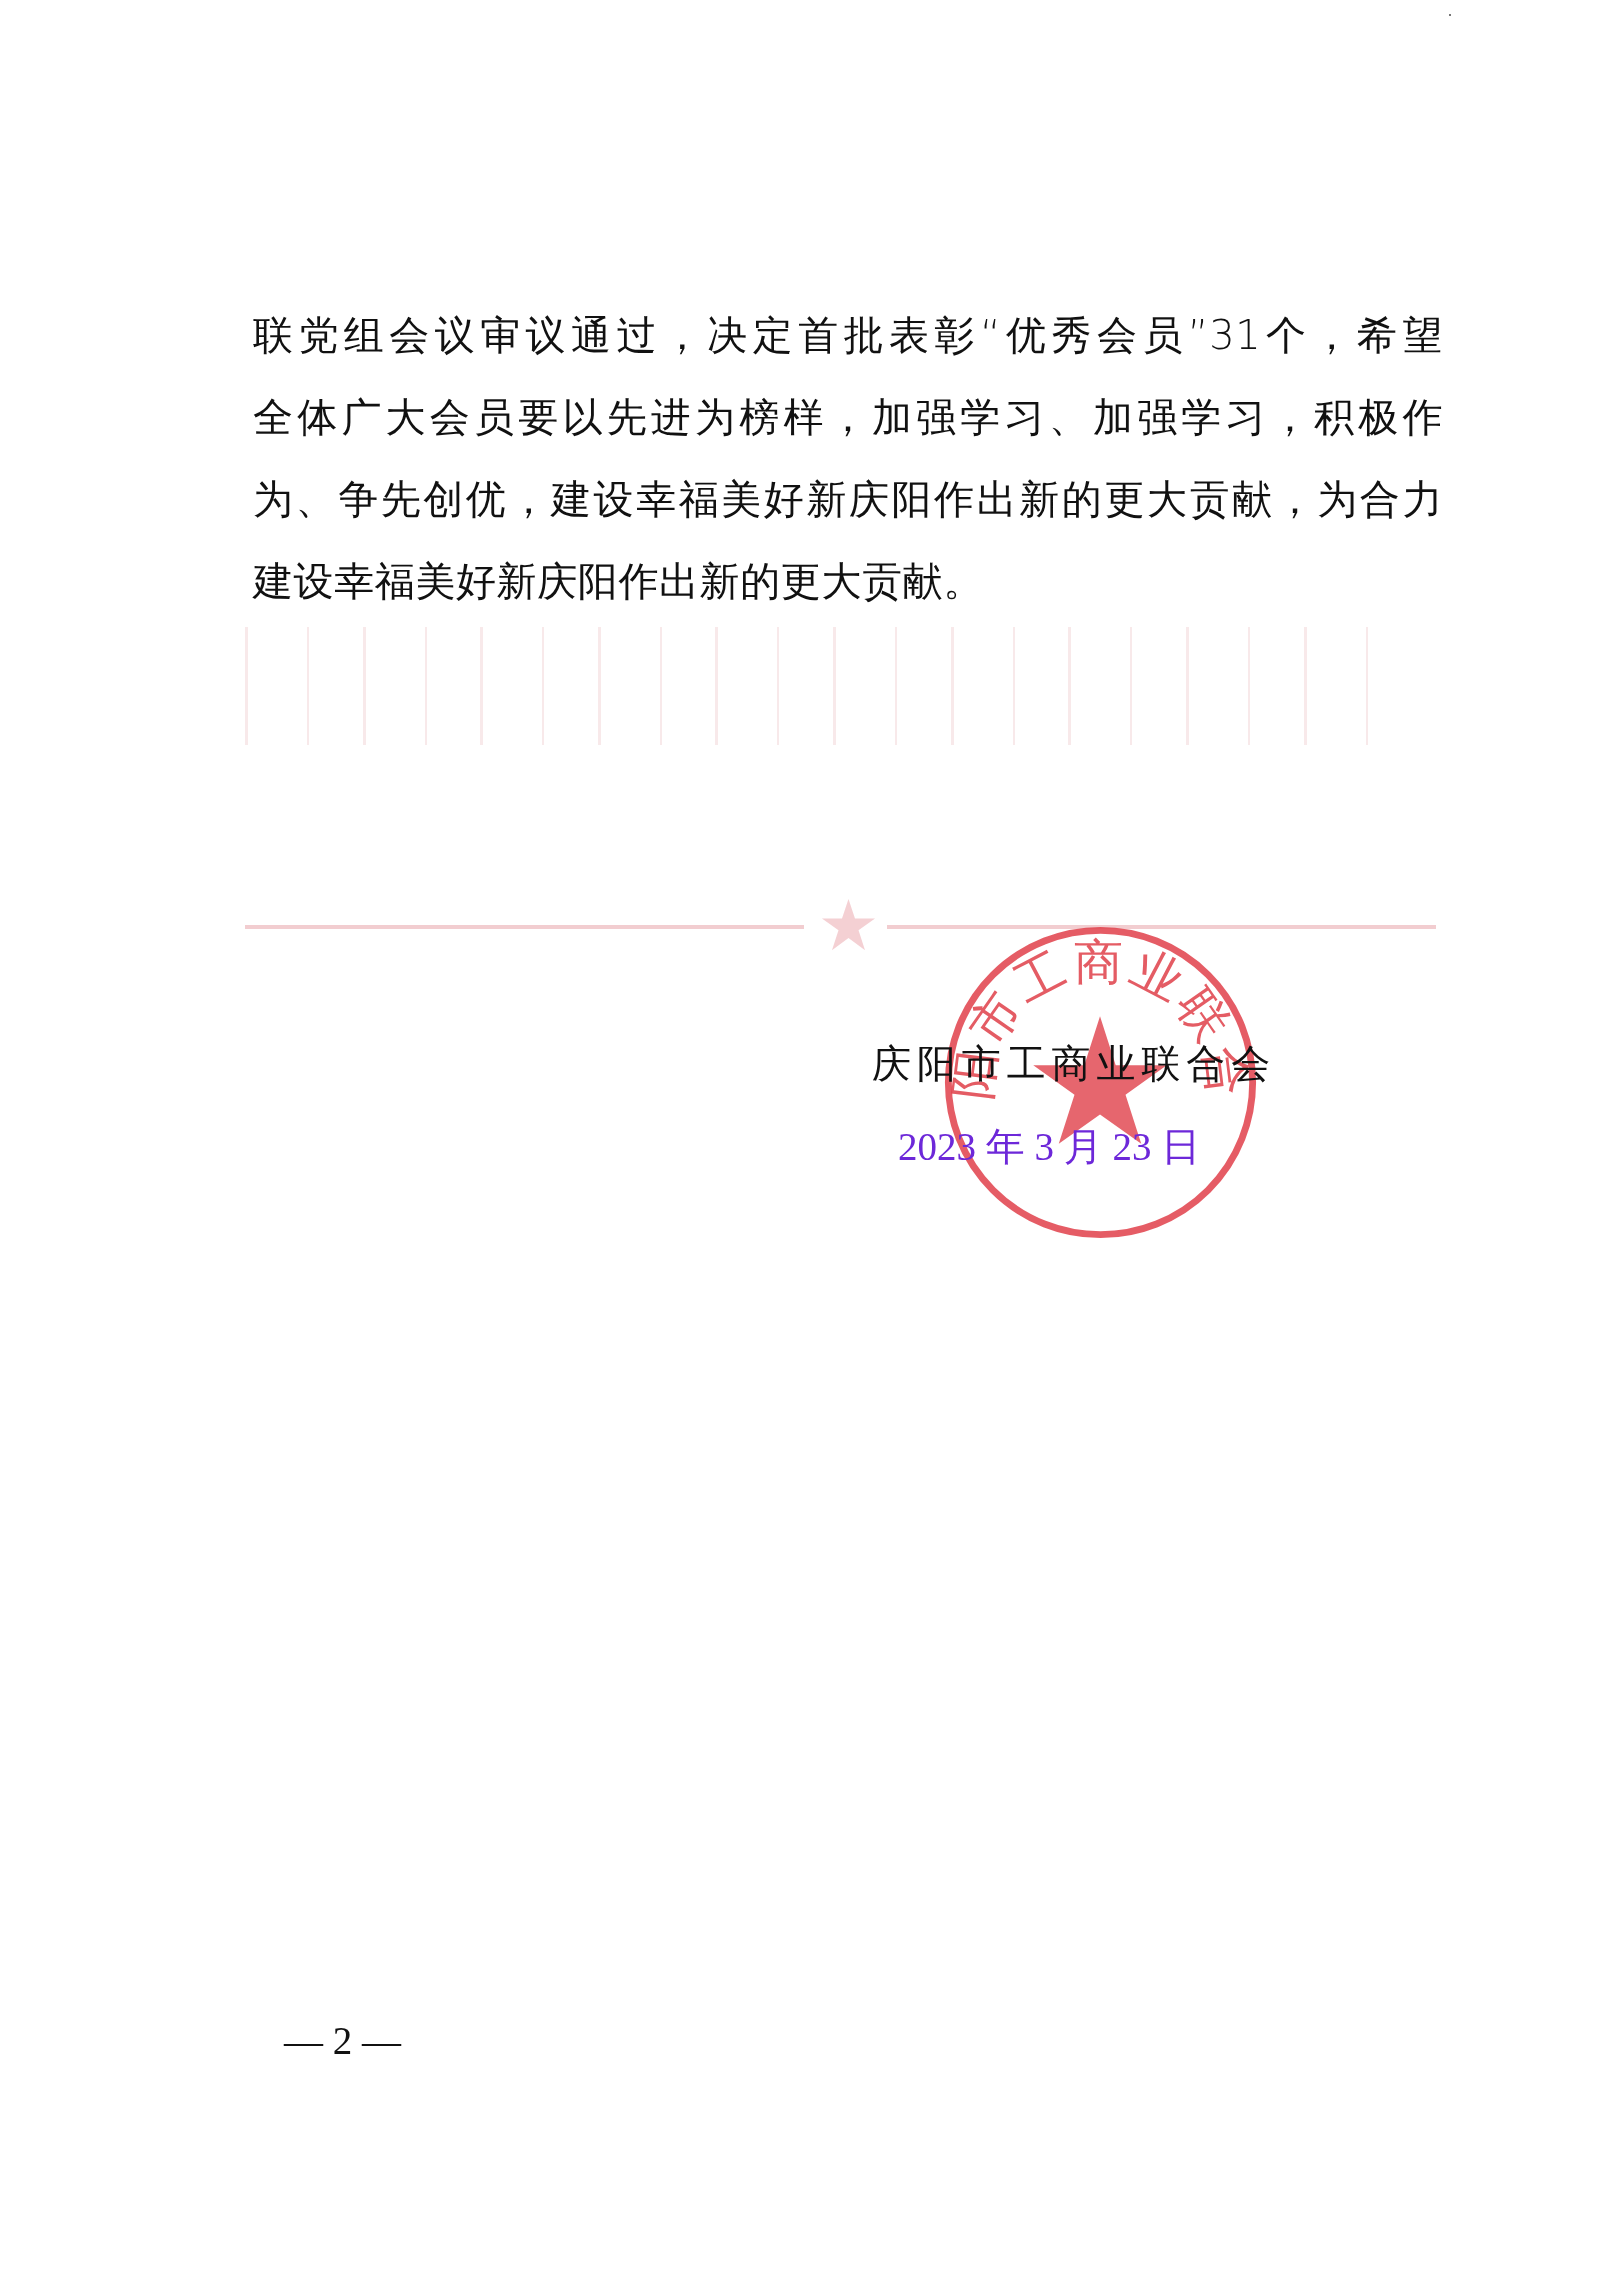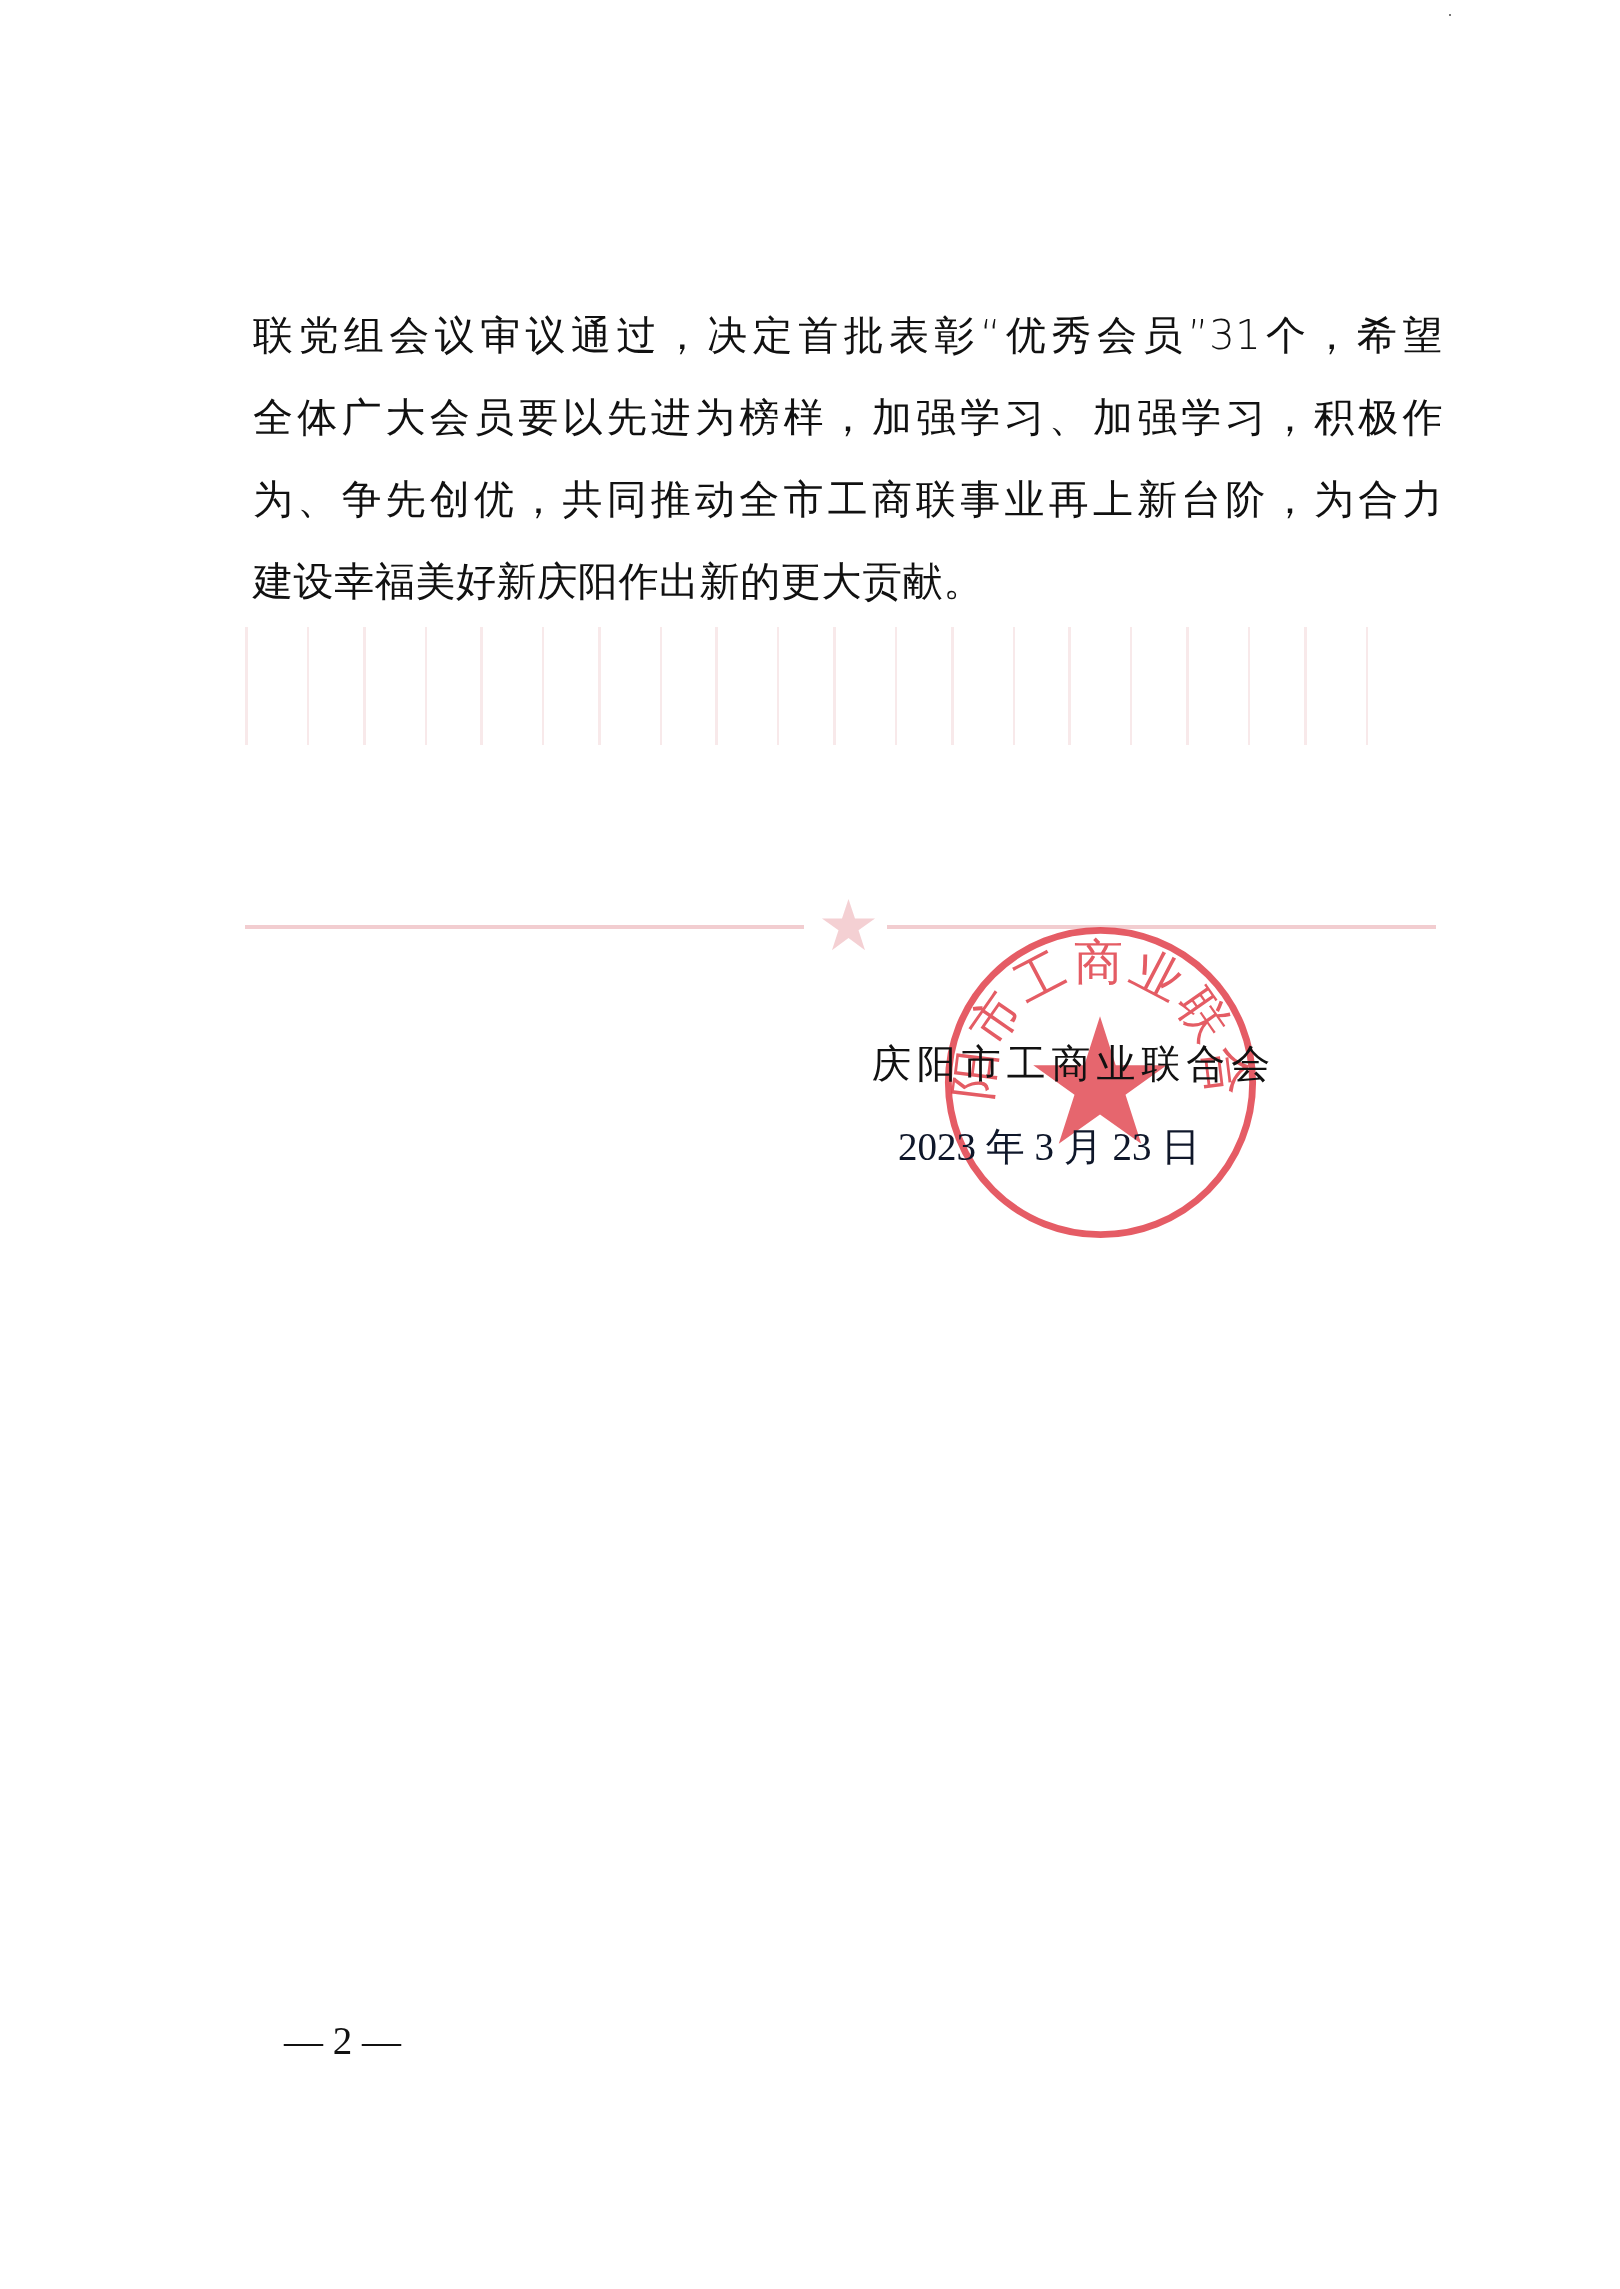--- a/index.html
+++ b/index.html
@@ -15,21 +15,21 @@
                font-size:40px; line-height:82px; letter-spacing:0.6px; text-align:justify;
                text-align-last:left; font-family:"DejaVu Sans", sans-serif; font-weight:300; color:#111; }
   .body-line { display:block; white-space:nowrap; height:82px; text-align-last:justify; }
   .body-line.last { text-align-last:left; }
   .attach { position:absolute; left:338px; top:781px; font-size:39px; line-height:82px;
             font-family:"DejaVu Sans", sans-serif; color:#111; white-space:nowrap; letter-spacing:0.5px; }
   .seal { position:absolute; left:941px; top:923px; width:319px; height:319px; }
   .org { position:absolute; left:872px; top:1023px; font-size:39px; line-height:82px;
          font-family:"DejaVu Serif", serif; color:#111; white-space:nowrap; letter-spacing:5.9px; }
   .date { position:absolute; left:898px; top:1106px; font-size:39px; line-height:82px;
-          font-family:"Liberation Serif", serif; color:#0f172a; white-space:nowrap; }
+          font-family:"Liberation Serif", serif; color:#6d28d9; white-space:nowrap; }
   .page-num { position:absolute; left:284px; top:2011px; font-size:39px; line-height:59px;
               font-family:"Liberation Serif", serif; color:#111; white-space:nowrap; }
   .corner-dot { position:absolute; left:1449px; top:13.7px; width:2px; height:2px; background:#777; }
 </style>
 </head>
 <body>
 
 <div class="page">
 
   <div class="corner-dot"></div>
@@ -49,21 +49,21 @@
 
   <div class="red-rule" style="left:245px; width:559px;"></div>
   <div class="red-rule" style="left:887px; width:549px;"></div>
   <svg class="red-star" viewBox="0 0 100 100">
     <polygon points="50,5 61,38 95,38 67,58 78,92 50,71 22,92 33,58 5,38 39,38" fill="#e07a84"></polygon>
   </svg>
 
   <div class="body-text">
     <span class="body-line">联党组会议审议通过，决定首批表彰“优秀会员”31个，希望</span>
     <span class="body-line">全体广大会员要以先进为榜样，加强学习、加强学习，积极作</span>
-    <span class="body-line">为、争先创优，共同推动全市工商联事业再上新台阶，为合力</span>
+    <span class="body-line">为、争先创优，建设幸福美好新庆阳作出新的更大贡献，为合力</span>
     <span class="body-line last">建设幸福美好新庆阳作出新的更大贡献。</span>
   </div>
 
 
   <svg class="seal" viewBox="0 0 325 325">
     <defs>
       <path id="sealArc" d="M 55,200 A 112,112 0 1,1 270,200"></path>
     </defs>
     <circle cx="162.5" cy="162.5" r="155" fill="none" stroke="#e0404a" stroke-width="7" opacity="0.85"></circle>
     <text font-family="DejaVu Sans, sans-serif" font-size="50" fill="#e0404a" opacity="0.85" letter-spacing="4">

